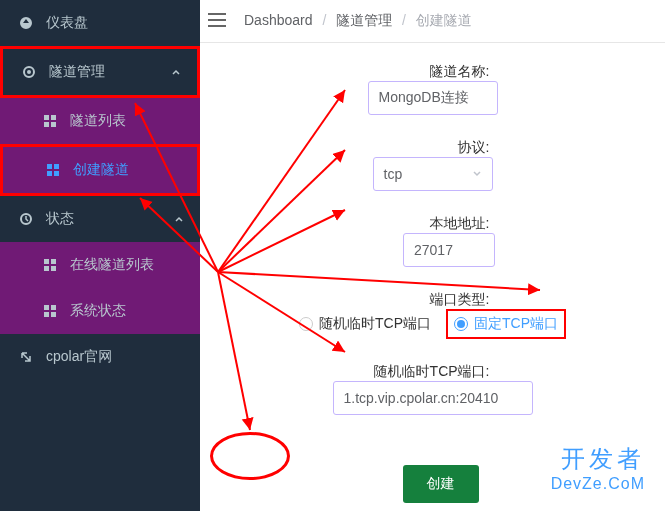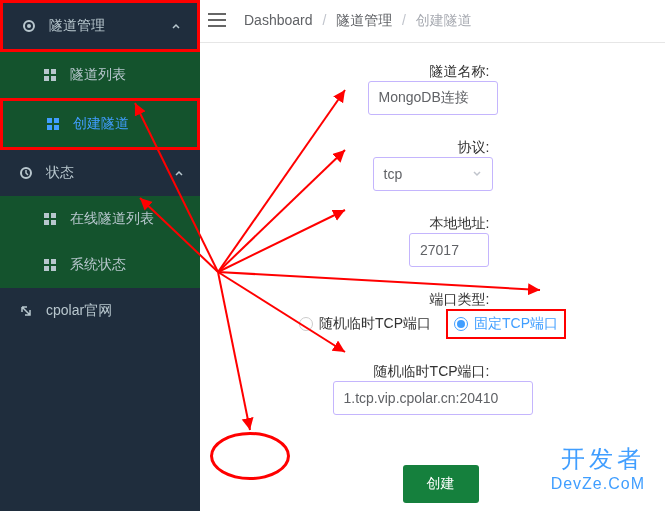--- a/index.html
+++ b/index.html
@@ -1,21 +1,21 @@
 <!DOCTYPE html>
 <html><head>
   <meta charset="utf-8">
   <style>
     * { box-sizing: border-box; margin: 0; padding: 0; }
     body { font-family: -apple-system, "Helvetica Neue", Arial, sans-serif; font-size: 14px; color: #333; width: 665px; height: 511px; overflow: hidden; position: relative; }
     .layout { display: flex; height: 100%; }
     .sidebar { width: 200px; background: #1f2d3d; color: #b8c7ce; display: flex; flex-direction: column; }
     .sb-item { display: flex; align-items: center; padding: 14px 18px; cursor: pointer; position: relative; }
     .sb-item.menu { background: #1f2d3d; }
-    .sb-item.sub { padding-left: 42px; background: #14532d; }
+    .sb-item.sub { padding-left: 42px; background: #701a75; }
     .sb-item.sub.active { color: #409eff; }
     .sb-icon { width: 16px; height: 16px; margin-right: 12px; display: inline-flex; align-items: center; justify-content: center; }
     .sb-chevron { position: absolute; right: 16px; top: 50%; transform: translateY(-50%); }
     .red-box { border: 2px solid #ff0000; }
     .main { flex: 1; background: #fff; display: flex; flex-direction: column; }
     .topbar { display: flex; align-items: center; padding: 12px 8px; border-bottom: 1px solid #e6e6e6; }
     .hamburger { width: 18px; margin-right: 18px; }
     .crumbs { color: #606266; font-size: 14px; }
     .crumbs .sep { margin: 0 6px; color: #c0c4cc; }
     .crumbs .last { color: #a8abb2; }
@@ -40,20 +40,28 @@
     .watermark { position: absolute; right: 20px; bottom: 18px; color: #409eff; font-family: "Microsoft YaHei", sans-serif; text-align: right; }
     .watermark .wm1 { font-size: 24px; letter-spacing: 4px; }
     .watermark .wm2 { font-size: 16px; letter-spacing: 1px; }
     svg.arrows { position: absolute; top: 0; left: 0; pointer-events: none; }
   </style>
 </head>
 <body>
 
 <div class="layout">
   <div class="sidebar">
+    <div class="sb-item menu">
+      <span class="sb-icon">
+          <svg width="14" height="14" viewBox="0 0 14 14">
+            <path d="M7 1a6 6 0 100 12A6 6 0 007 1zm0 2l3 4H4l3-4z" fill="#b8c7ce"></path>
+          </svg>
+        </span>
+      <span>仪表盘</span>
+    </div>
     <div class="sb-item menu red-box" style="border-width:3px;">
       <span class="sb-icon">
           <svg width="14" height="14" viewBox="0 0 14 14">
             <circle cx="7" cy="7" r="5" fill="none" stroke="#b8c7ce" stroke-width="2"></circle>
             <circle cx="7" cy="7" r="2" fill="#b8c7ce"></circle>
           </svg>
         </span>
       <span>隧道管理</span>
       <span class="sb-chevron"><svg width="10" height="10" viewBox="0 0 10 10">
             <path d="M2 7l3-3 3 3" fill="none" stroke="#b8c7ce" stroke-width="1.5"></path>
@@ -153,21 +161,21 @@
             <span>tcp</span>
             <span class="select-arrow"><svg width="10" height="10" viewBox="0 0 10 10">
                   <path d="M2 3l3 3 3-3" fill="none" stroke="#c0c4cc" stroke-width="1.5"></path>
                 </svg></span>
           </div>
         </div>
       </div>
       <div class="row">
         <div class="label">本地地址:</div>
         <div class="control">
-          <input class="input red-box" style="width: 80px; margin-left: 33px;" value="27017">
+          <input class="input red-box" style="width: 92px; margin-left: 33px;" value="27017">
         </div>
       </div>
       <div class="row">
         <div class="label">端口类型:</div>
         <div class="control radios">
           <label class="radio">
             <span class="radio-circle"></span>
             <span class="radio-label">随机临时TCP端口</span>
           </label>
           <label class="radio active red-box" style="padding:4px 6px;">

